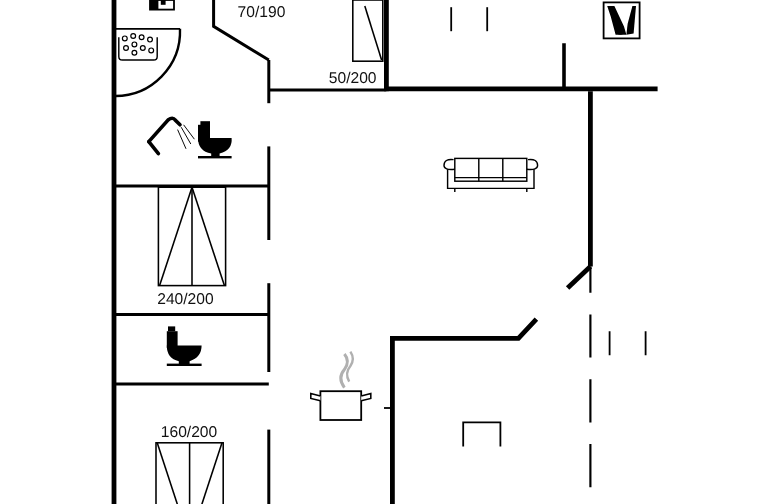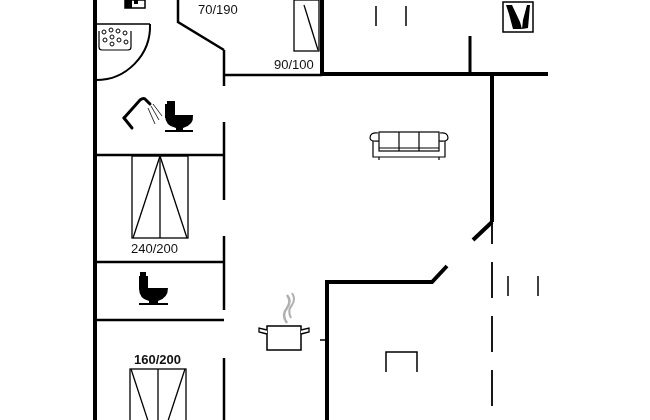--- a/index.html
+++ b/index.html
@@ -137,16 +137,16 @@
     <path d="M267,330 L259,328 L259,332 L267,334" fill="#fff" stroke="#000" stroke-width="1.3"></path>
     <path d="M301,330 L309,328 L309,332 L301,334" fill="#fff" stroke="#000" stroke-width="1.3"></path>
   </g>
 
   <g stroke="#000" fill="none" stroke-width="1.5">
     <polyline points="386,372 386,352 417,352 417,372"></polyline>
   </g>
 </svg>
 
 <div class="lbl" style="left:198px;top:3px;">70/190</div>
-<div class="lbl" style="left:274px;top:58px;">90/100</div>
+<div class="lbl" style="left:274px;top:58px;">50/200</div>
 <div class="lbl" style="left:131px;top:242px;">240/200</div>
-<div class="lbl" style="left:134px;top:353px;font-weight:bold;">160/200</div>
+<div class="lbl" style="left:134px;top:353px;">160/200</div>
 </div>
 
 </body></html>

